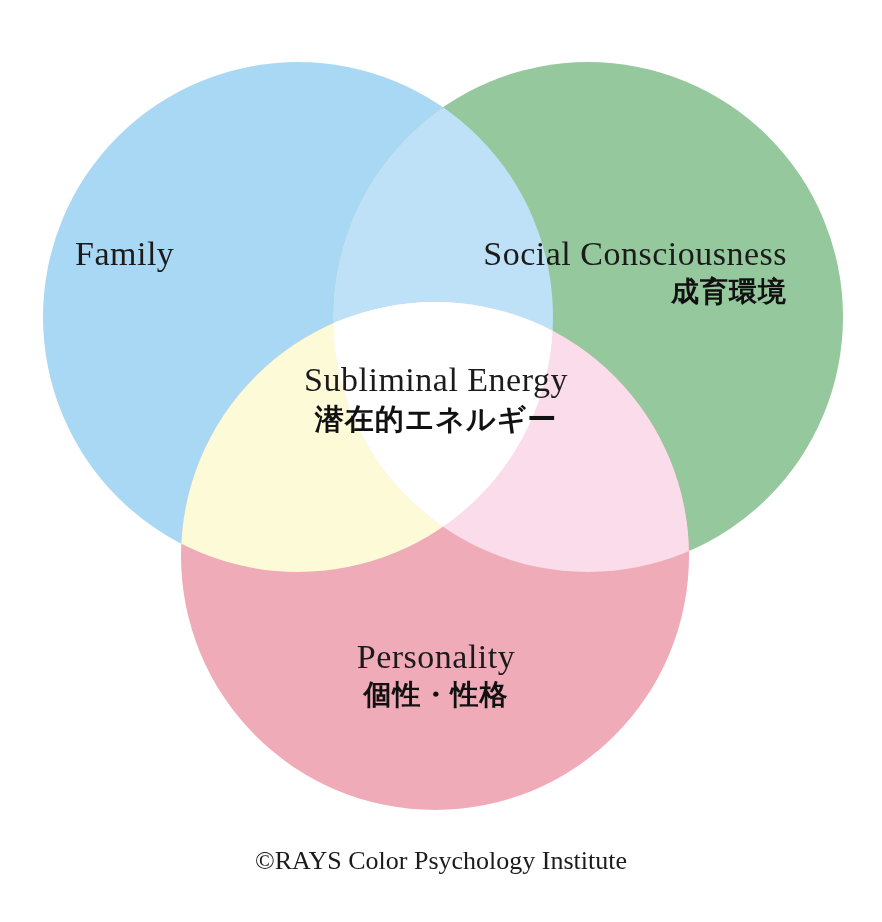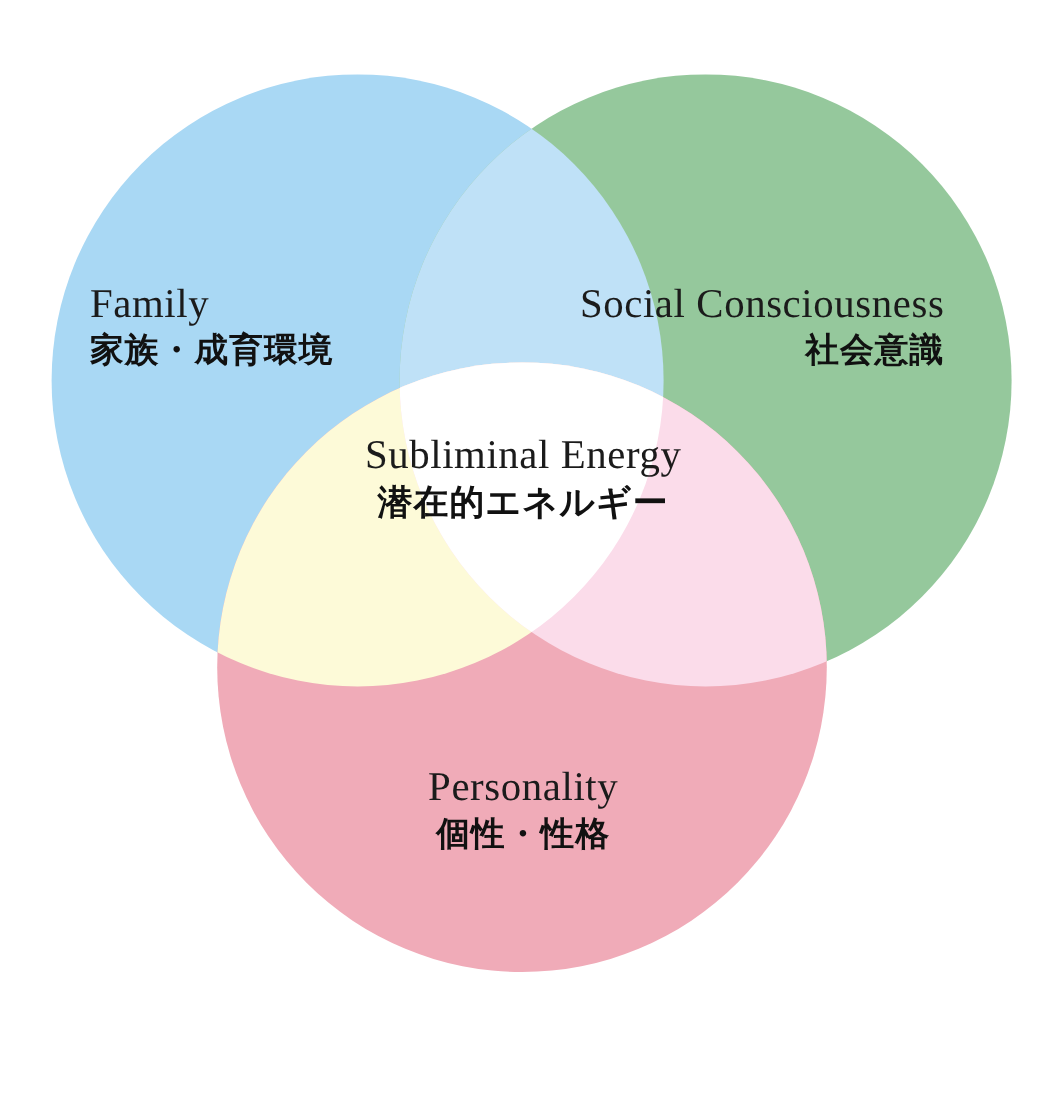--- a/index.html
+++ b/index.html
@@ -106,32 +106,32 @@
     <circle cx="435" cy="556" r="254" clip-path="url(#clip-family)" fill="#fdfad8"></circle>
     <circle cx="435" cy="556" r="254" clip-path="url(#clip-social)" fill="#fbdcea"></circle>
 
     <g clip-path="url(#clip-family)">
       <circle cx="435" cy="556" r="254" clip-path="url(#clip-social)" fill="#ffffff"></circle>
     </g>
   </svg>
 
   <div class="label label-family">
     <span class="en">Family</span>
-    <span class="ja">家族・成育環境</span>
   </div>
 
   <div class="label label-social">
     <span class="en">Social Consciousness</span>
-    <span class="ja">社会意識</span>
+    <span class="ja">成育環境</span>
   </div>
 
   <div class="label label-center">
     <span class="en">Subliminal Energy</span>
     <span class="ja">潜在的エネルギー</span>
   </div>
 
   <div class="label label-personality">
     <span class="en">Personality</span>
     <span class="ja">個性・性格</span>
   </div>
 
+  <div class="footer-credit">©RAYS Color Psychology Institute</div>
 
 </div>
 
 </body></html>

